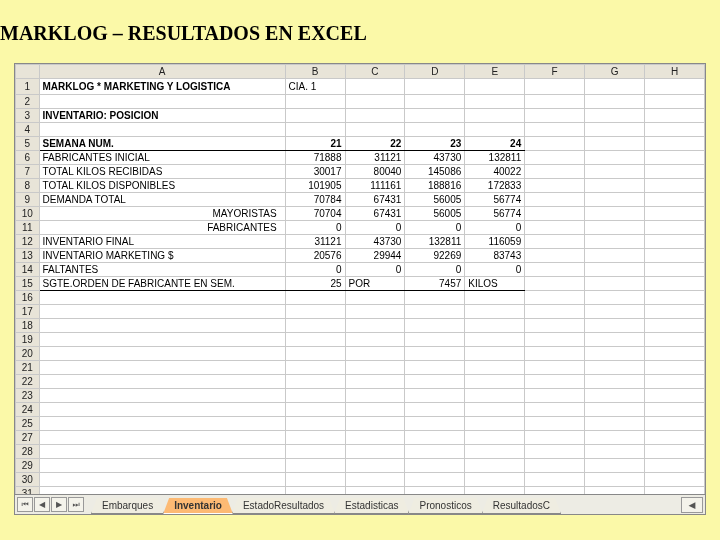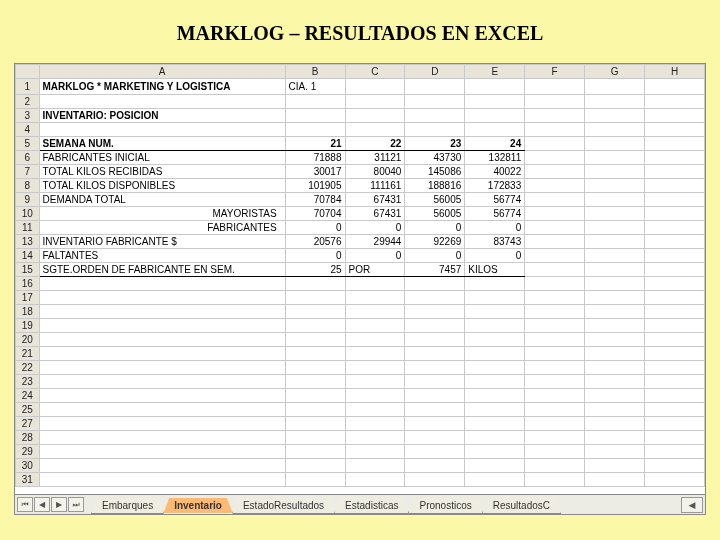--- a/index.html
+++ b/index.html
@@ -4,21 +4,21 @@
 <style>
   * { box-sizing: border-box; margin: 0; padding: 0; }
   body {
     width: 720px;
     height: 540px;
     background: #fbf9a8;
     font-family: Arial, sans-serif;
     overflow: hidden;
   }
   .title {
-    text-align: center;
+    text-align: left;
     font-weight: bold;
     font-size: 20px;
     padding: 22px 0 18px 0;
     font-family: Georgia, 'Times New Roman', serif;
   }
   .sheet-wrap {
     margin: 0 14px 0 14px;
     background: #fff;
     border: 1px solid #888;
     height: 452px;
@@ -252,22 +252,33 @@
           <td class="colA indent" style="text-align: right; padding-right: 8px; padding-left: 0px;">FABRICANTES</td>
           <td class="num">0</td>
           <td class="num">0</td>
           <td class="num">0</td>
           <td class="num">0</td>
           <td class="num"></td>
           <td class="num"></td>
           <td class="num"></td>
         </tr>
         <tr>
+          <th class="rowhdr">12</th>
+          <td class="colA">INVENTARIO FINAL</td>
+          <td class="num">31121</td>
+          <td class="num">43730</td>
+          <td class="num">132811</td>
+          <td class="num">116059</td>
+          <td class="num"></td>
+          <td class="num"></td>
+          <td class="num"></td>
+        </tr>
+        <tr>
           <th class="rowhdr">13</th>
-          <td class="colA">INVENTARIO FABRICANTE $</td>
+          <td class="colA">INVENTARIO MARKETING $</td>
           <td class="num">20576</td>
           <td class="num">29944</td>
           <td class="num">92269</td>
           <td class="num">83743</td>
           <td class="num"></td>
           <td class="num"></td>
           <td class="num"></td>
         </tr>
         <tr>
           <th class="rowhdr">14</th>

